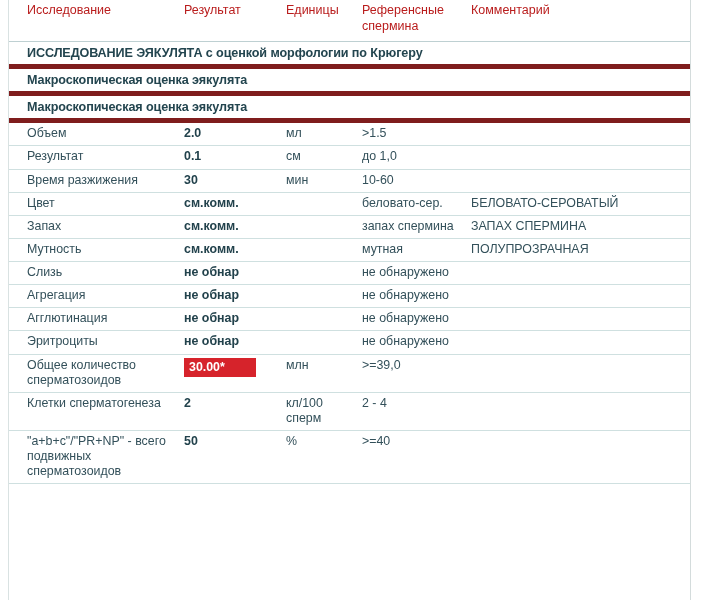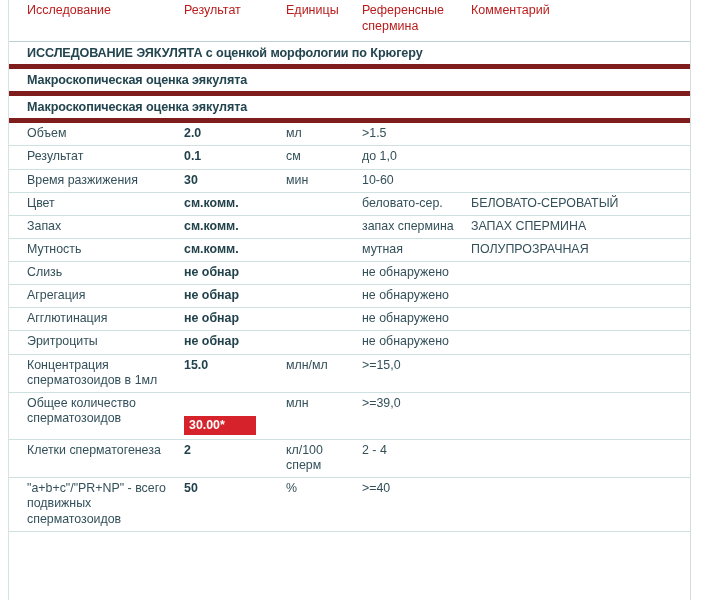--- a/index.html
+++ b/index.html
@@ -118,21 +118,20 @@
   .flag {
     display: inline-block;
     background: #d6232b;
     color: #ffffff;
     font-weight: bold;
     padding: 2px 4px 3px 5px;
     min-width: 72px;
     box-sizing: border-box;
     line-height: 1.15;
     font-size: 12.4px;
-    margin-top: 20px;
   }
 </style>
 </head>
 <body>
 
 <div id="report">
 
   <div class="page-rule-left"></div>
   <div class="page-rule-right"></div>
 
@@ -231,27 +230,20 @@
             <td class="cell-comm"></td>
           </tr>
           <tr class="data">
             <td class="cell-name">Эритроциты</td>
             <td class="cell-result">не обнар</td>
             <td class="cell-unit"></td>
             <td class="cell-ref">не обнаружено</td>
             <td class="cell-comm"></td>
           </tr>
           <tr class="data">
-            <td class="cell-name">Концентрация сперматозоидов в 1мл</td>
-            <td class="cell-result">15.0</td>
-            <td class="cell-unit">млн/мл</td>
-            <td class="cell-ref">&gt;=15,0</td>
-            <td class="cell-comm"></td>
-          </tr>
-          <tr class="data">
             <td class="cell-name">Общее количество сперматозоидов</td>
             <td class="cell-result"><span class="flag">30.00*</span></td>
             <td class="cell-unit">млн</td>
             <td class="cell-ref">&gt;=39,0</td>
             <td class="cell-comm"></td>
           </tr>
           <tr class="data">
             <td class="cell-name">Клетки сперматогенеза</td>
             <td class="cell-result">2</td>
             <td class="cell-unit">кл/100 сперм</td>

